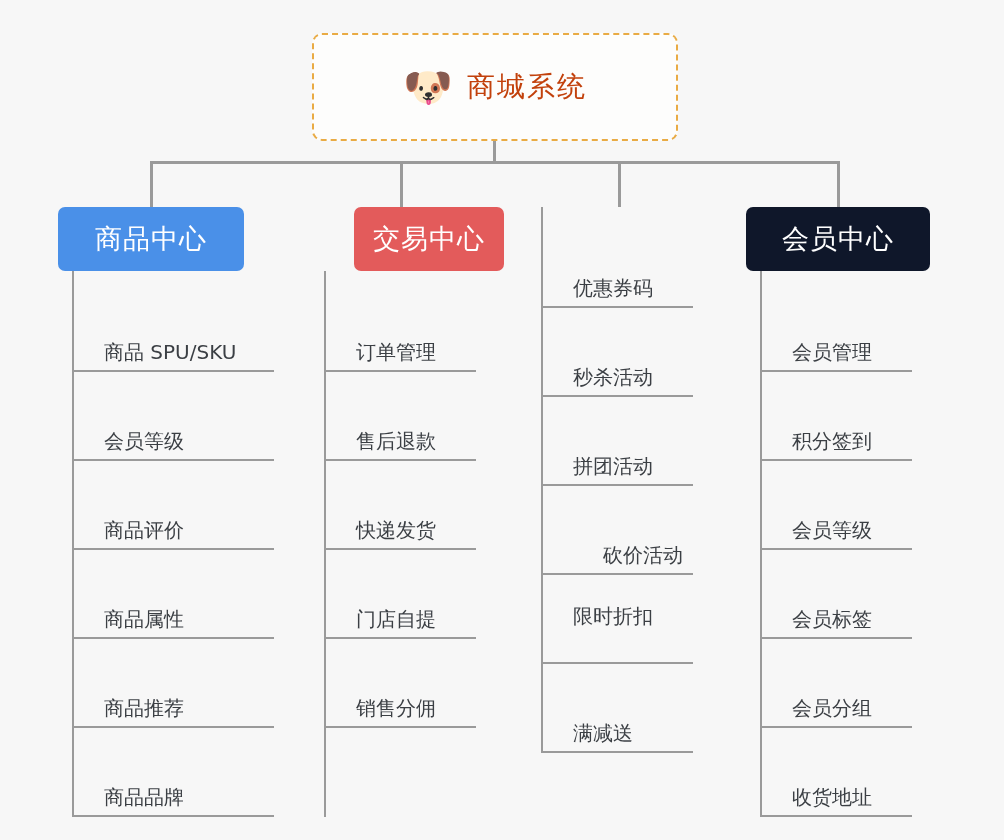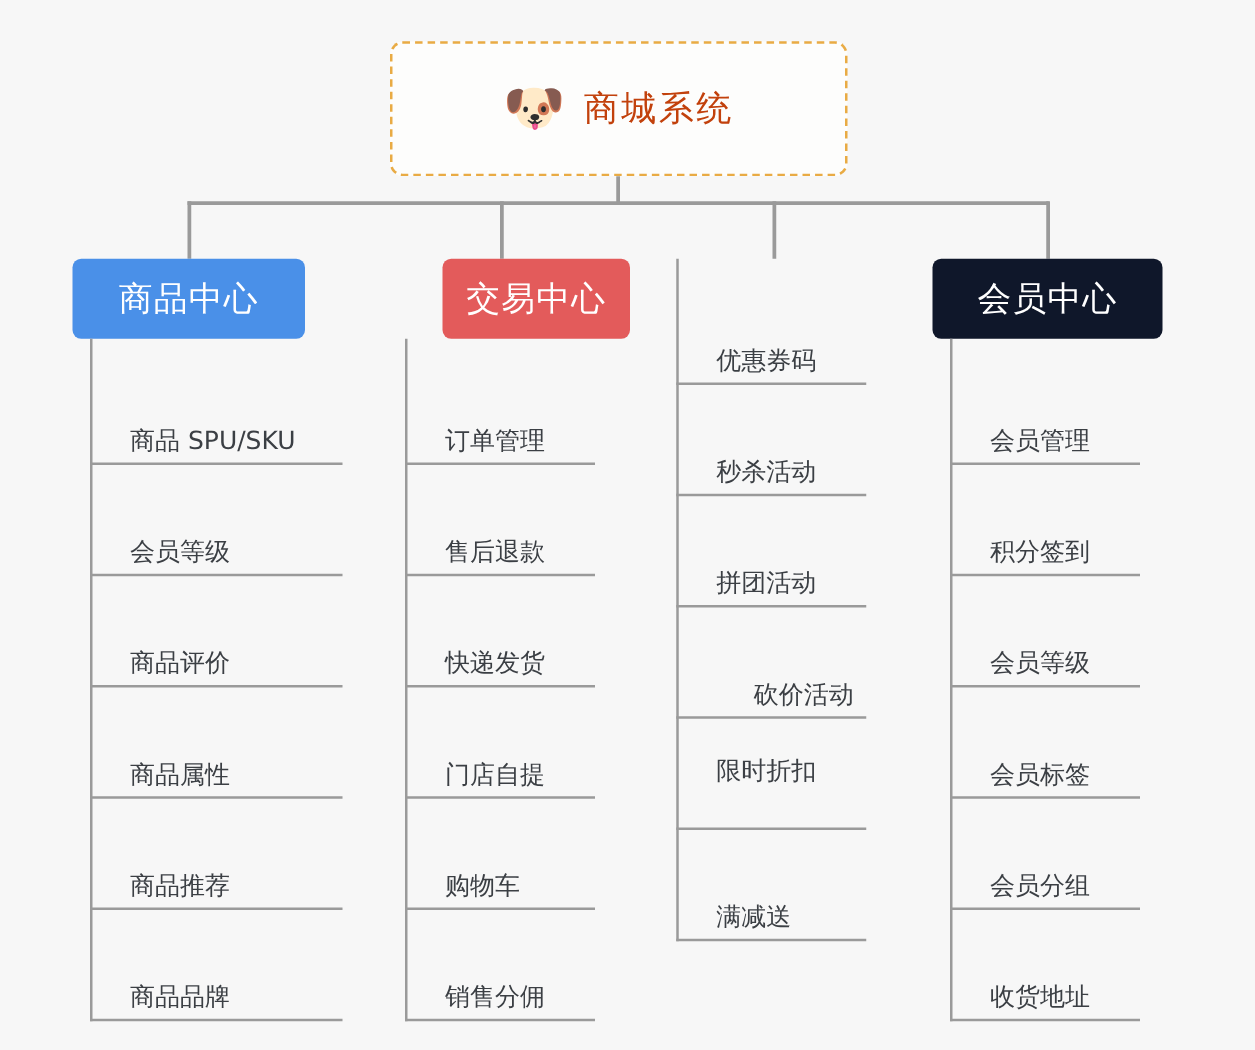--- a/index.html
+++ b/index.html
@@ -119,23 +119,20 @@
           <div class="leaf" style="width: 152px;">
             <span class="leaf-label">售后退款</span>
           </div>
           <div class="leaf" style="width: 152px;">
             <span class="leaf-label">快递发货</span>
           </div>
           <div class="leaf" style="width: 152px;">
             <span class="leaf-label">门店自提</span>
           </div>
           <div class="leaf" style="width: 152px;">
-            <span class="leaf-label">购物车</span>
-          </div>
-          <div class="leaf" style="width: 152px;">
             <span class="leaf-label">销售分佣</span>
           </div>
         </div>
       </div>
       <div class="column" style="left: 527px;">
         <div class="leaves">
           <div class="trunk" style="height: 546px;"></div>
           <div class="leaf" style="width: 152px;">
             <span class="leaf-label">优惠券码</span>
           </div>

